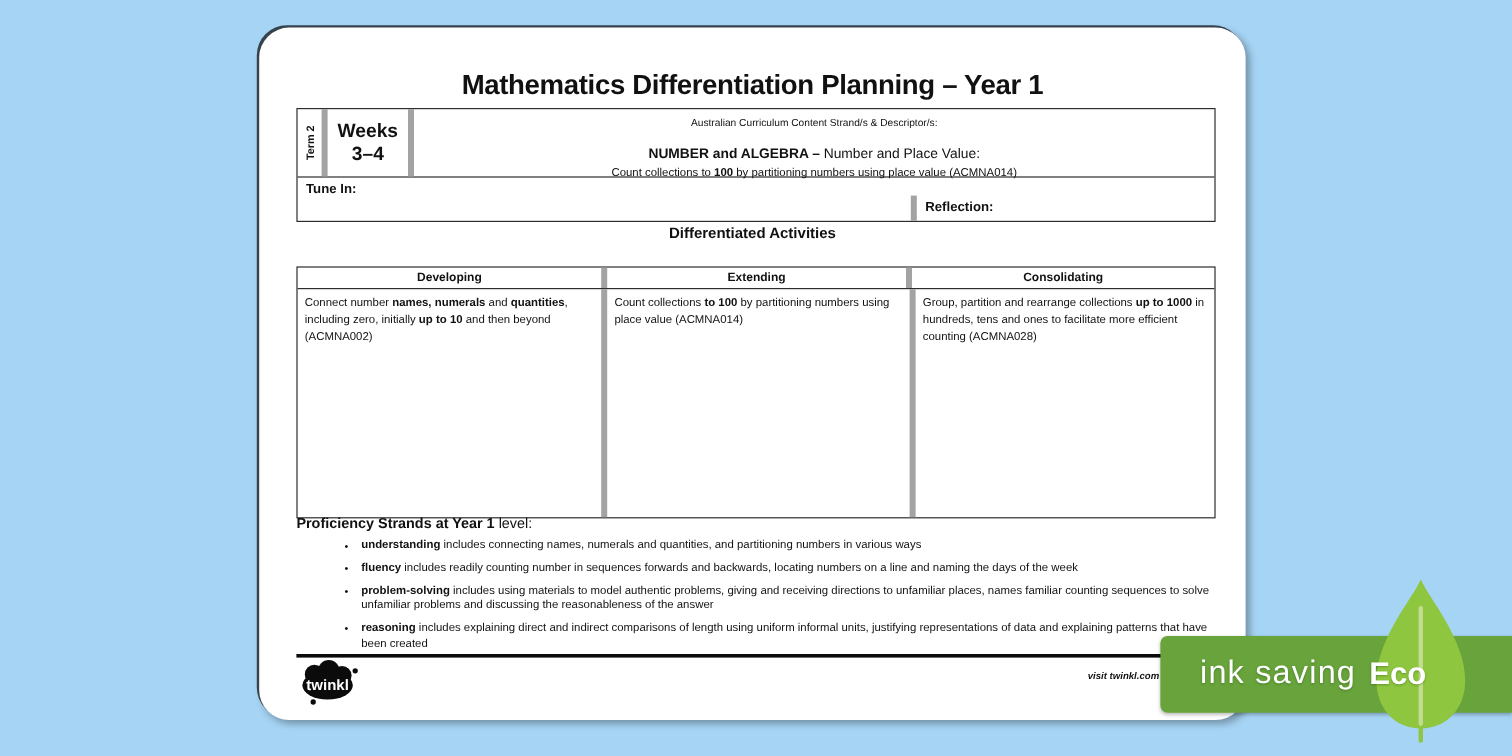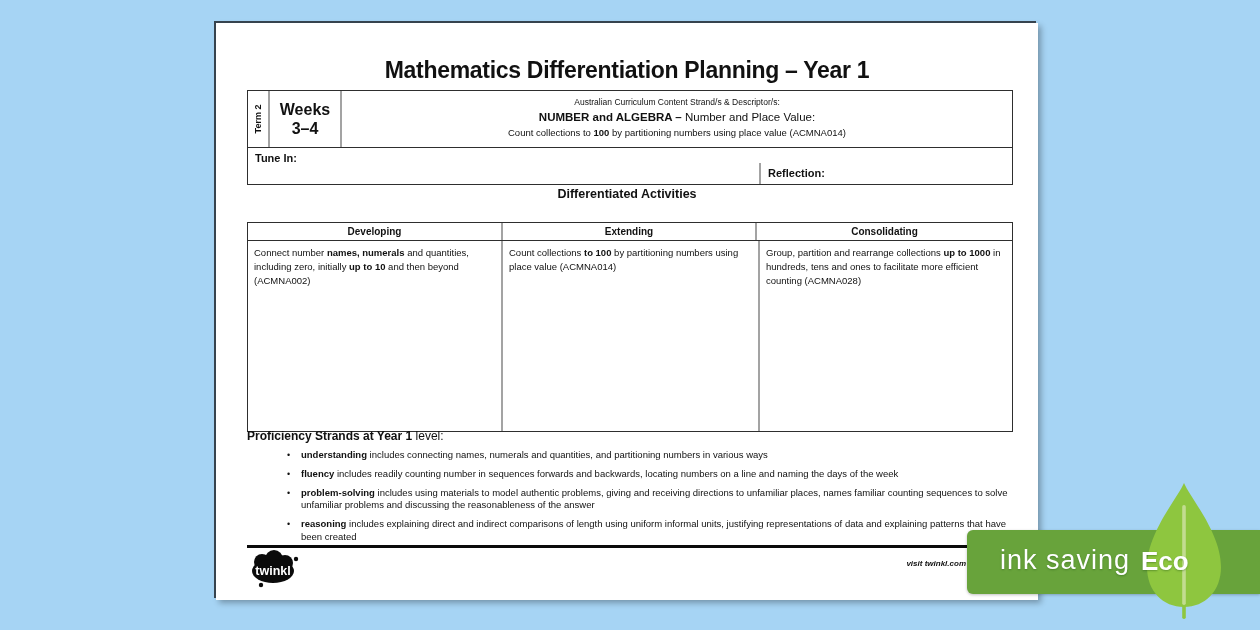--- a/index.html
+++ b/index.html
@@ -6,47 +6,48 @@
   body{
     width:1260px;height:630px;overflow:hidden;position:relative;
     background:#a6d4f4;
     font-family:"Liberation Sans",sans-serif;
     color:#111;
   }
   .page{
     position:absolute;left:216px;top:23px;width:822px;height:577px;
     background:#ffffff;
     box-shadow:-2px -2px 0 #36434e, 3px 3px 6px rgba(0,0,0,0.3);
+    border-radius:25px;
   }
   .title{
     margin:0;position:absolute;top:34px;left:0;width:100%;
     text-align:center;font-size:23px;font-weight:bold;letter-spacing:-0.3px;
   }
   
   .t1{
     position:absolute;left:31px;top:67px;width:764px;
     border:1px solid #2e2e2e;
   }
   .t1-row1{display:flex;height:56px;border-bottom:1px solid #2e2e2e;}
   .t1-row2{display:flex;height:36px;}
   .cell{box-sizing:border-box;}
-  .cell + .cell{border-left:2px solid #a3a3a3;}
+  .cell + .cell{border-left:5px solid #a3a3a3;}
   .term-cell{width:20px;display:flex;align-items:center;justify-content:center;}
   .term-cell span{
     transform:rotate(-90deg);white-space:nowrap;
     font-size:9px;font-weight:bold;
   }
   .weeks-cell{
     width:72px;display:flex;flex-direction:column;
     align-items:center;justify-content:center;
     font-size:16px;font-weight:bold;line-height:1.2;
   }
   .strand-cell{flex:1;text-align:center;padding-top:6px;}
   .strand-caption{font-size:8.5px;}
-  .strand-main{font-size:11.5px;margin-top:4px;}
+  .strand-main{font-size:11.5px;margin-top:16px;}
   .strand-main b{font-weight:bold;}
   .strand-desc{font-size:9.5px;margin-top:4px;}
   .tune-cell{width:511px;padding:4px 7px;font-size:11px;font-weight:bold;}
   .reflection-cell{flex:1;padding:4px 7px;font-size:11px;font-weight:bold;margin-top:15px;}
   
   .diff-heading{
     position:absolute;top:164px;left:0;width:100%;
     text-align:center;font-size:12.5px;font-weight:bold;
   }
   .t2{
@@ -134,21 +135,21 @@
 
   <div class="diff-heading">Differentiated Activities</div>
 
   <div class="t2">
     <div class="t2-head">
       <div class="cell c1">Developing</div>
       <div class="cell c3">Extending</div>
       <div class="cell c2">Consolidating</div>
     </div>
     <div class="t2-body">
-      <div class="cell c1"><span>Connect number </span><span style="font-weight: bold;">names, numerals</span><span> and </span><span style="font-weight: normal;">quantities</span><span>, including zero, initially </span><span style="font-weight: bold;">up to 10</span><span> and then beyond (ACMNA002)</span></div>
+      <div class="cell c1"><span>Connect number </span><span style="font-weight: bold;">names, numerals</span><span> and </span><span style="font-weight: bold;">quantities</span><span>, including zero, initially </span><span style="font-weight: bold;">up to 10</span><span> and then beyond (ACMNA002)</span></div>
       <div class="cell c2"><span>Count collections </span><span style="font-weight: bold;">to 100</span><span> by partitioning numbers using place value (ACMNA014)</span></div>
       <div class="cell c3"><span>Group, partition and rearrange collections </span><span style="font-weight: bold;">up to 1000</span><span> in hundreds, tens and ones to facilitate more efficient counting (ACMNA028)</span></div>
     </div>
   </div>
 
   <div class="prof">
     <div class="prof-heading"><b>Proficiency Strands at Year 1</b><span> level:</span></div>
     <div class="bullets">
       <div class="bullet">
         <span class="dot">•</span>

